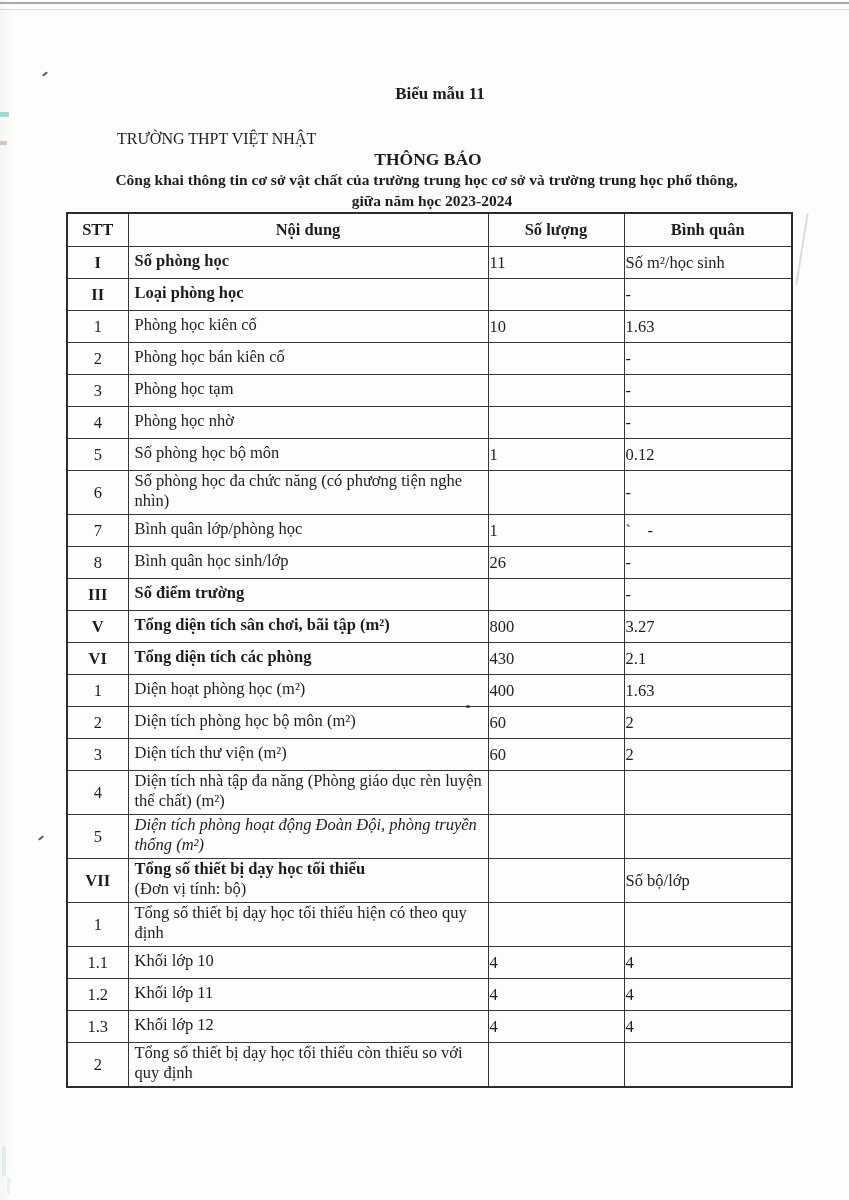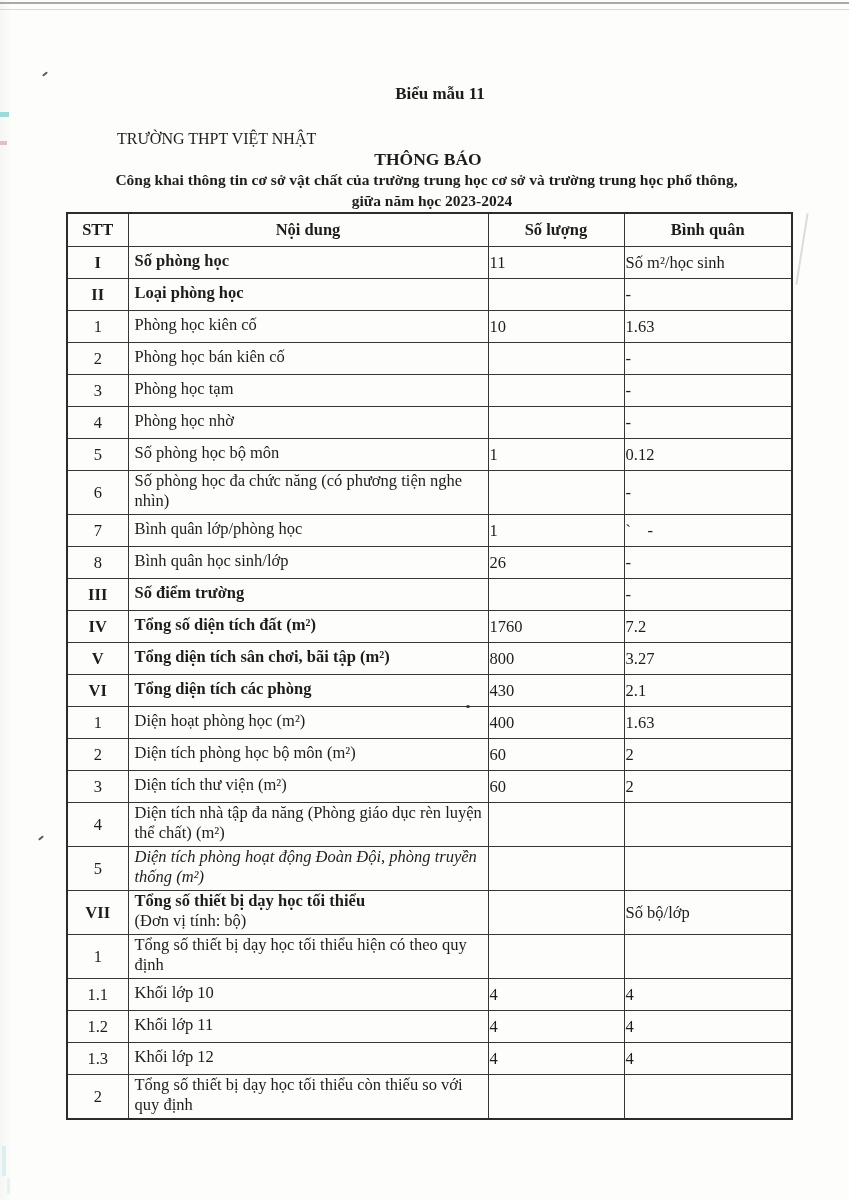--- a/index.html
+++ b/index.html
@@ -171,28 +171,20 @@
         </tr>
         <tr class="style-bold">
           <td class="c-stt">III</td>
           <td class="c-nd">
             <div class="nd-l1">Số điểm trường</div>
           </td>
           <td class="c-sl"></td>
           <td class="c-bq">-</td>
         </tr>
         <tr class="style-bold">
-          <td class="c-stt">IV</td>
-          <td class="c-nd">
-            <div class="nd-l1">Tổng số diện tích đất (m²)</div>
-          </td>
-          <td class="c-sl">1760</td>
-          <td class="c-bq">7.2</td>
-        </tr>
-        <tr class="style-bold">
           <td class="c-stt">V</td>
           <td class="c-nd">
             <div class="nd-l1">Tổng diện tích sân chơi, bãi tập (m²)</div>
           </td>
           <td class="c-sl">800</td>
           <td class="c-bq">3.27</td>
         </tr>
         <tr class="style-bold">
           <td class="c-stt">VI</td>
           <td class="c-nd">

